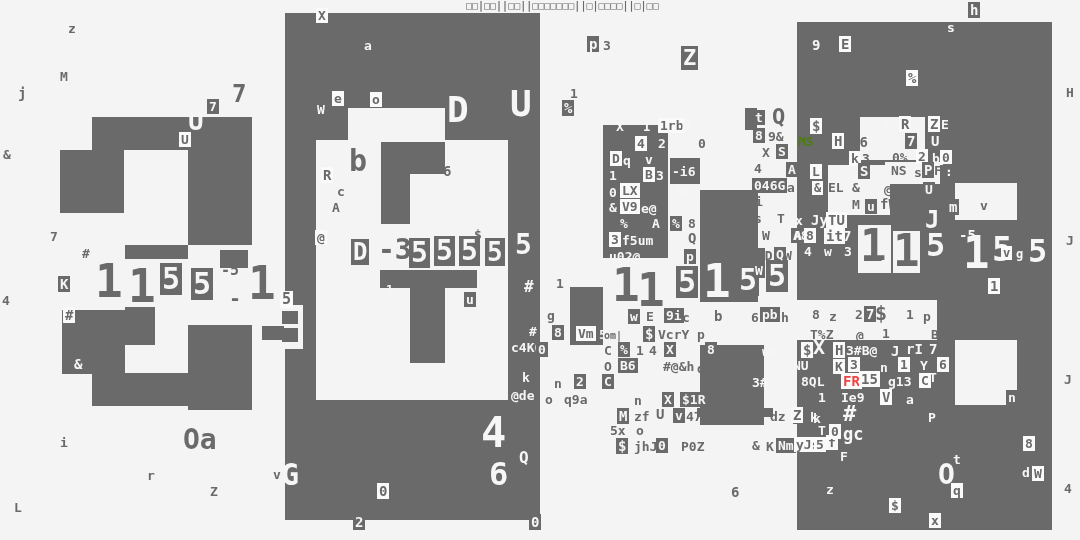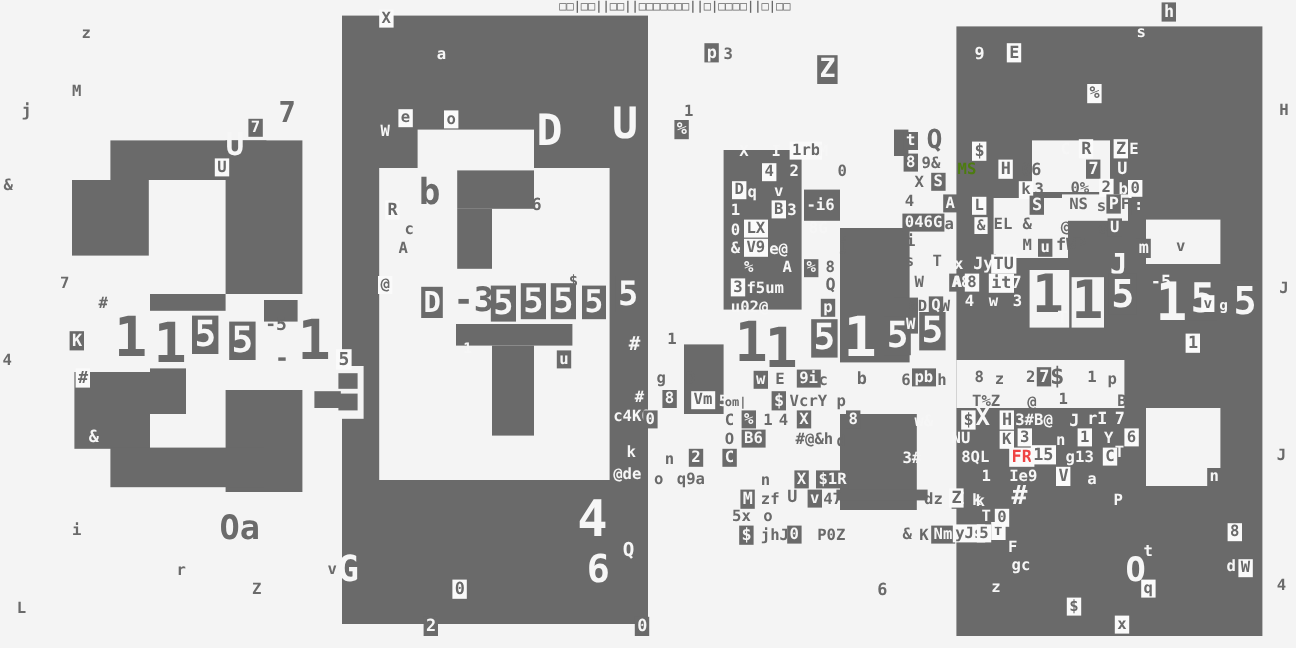--- a/index.html
+++ b/index.html
@@ -334,21 +334,21 @@
     <span class="glyph" style="left: 841px; top: 391px; font-size: 13px; z-index: 4; color: rgb(246, 246, 246);">Ie9</span>
     <span class="glyph" style="left: 880px; top: 389px; font-size: 14px; z-index: 4; color: rgb(106, 106, 106); background: rgb(250, 250, 250); padding: 1px 2px;">V</span>
     <span class="glyph" style="left: 906px; top: 393px; font-size: 13px; z-index: 4; color: rgb(246, 246, 246);">a</span>
     <span class="glyph" style="left: 1006px; top: 390px; font-size: 13px; z-index: 4; color: rgb(246, 246, 246); background: rgb(106, 106, 106); padding: 1px 2px;">n</span>
     <span class="glyph" style="left: 791px; top: 407px; font-size: 14px; z-index: 4; color: rgb(106, 106, 106); background: rgb(250, 250, 250); padding: 1px 2px;">Z</span>
     <span class="glyph" style="left: 810px; top: 411px; font-size: 13px; z-index: 4; color: rgb(246, 246, 246);">k</span>
     <span class="glyph" style="left: 843px; top: 403px; font-size: 22px; z-index: 4; color: rgb(246, 246, 246);">#</span>
     <span class="glyph" style="left: 928px; top: 411px; font-size: 13px; z-index: 4; color: rgb(246, 246, 246);">P</span>
     <span class="glyph" style="left: 818px; top: 424px; font-size: 13px; z-index: 4; color: rgb(246, 246, 246);">T</span>
     <span class="glyph" style="left: 829px; top: 424px; font-size: 13px; z-index: 4; color: rgb(106, 106, 106); background: rgb(250, 250, 250); padding: 1px 2px;">0</span>
-    <span class="glyph" style="left: 843px; top: 426px; font-size: 13px; z-index: 4; color: rgb(246, 246, 246); margin-top: 39px;">gc</span>
+    <span class="glyph" style="left: 843px; top: 426px; font-size: 17px; z-index: 4; color: rgb(246, 246, 246);">gc</span>
     <span class="glyph" style="left: 840px; top: 450px; font-size: 13px; z-index: 4; color: rgb(246, 246, 246);">F</span>
     <span class="glyph" style="left: 1023px; top: 436px; font-size: 13px; z-index: 4; color: rgb(106, 106, 106); background: rgb(250, 250, 250); padding: 1px 2px;">8</span>
     <span class="glyph" style="left: 953px; top: 453px; font-size: 13px; z-index: 4; color: rgb(246, 246, 246);">t</span>
     <span class="glyph" style="left: 938px; top: 461px; font-size: 28px; z-index: 4; color: rgb(246, 246, 246);">O</span>
     <span class="glyph" style="left: 1022px; top: 466px; font-size: 13px; z-index: 4; color: rgb(246, 246, 246);">d</span>
     <span class="glyph" style="left: 1032px; top: 466px; font-size: 13px; z-index: 4; color: rgb(106, 106, 106); background: rgb(250, 250, 250); padding: 1px 2px;">W</span>
     <span class="glyph" style="left: 826px; top: 483px; font-size: 13px; z-index: 4; color: rgb(246, 246, 246);">z</span>
     <span class="glyph" style="left: 951px; top: 483px; font-size: 13px; z-index: 4; color: rgb(106, 106, 106); background: rgb(250, 250, 250); padding: 1px 2px;">q</span>
     <span class="glyph" style="left: 889px; top: 498px; font-size: 13px; z-index: 4; color: rgb(106, 106, 106); background: rgb(250, 250, 250); padding: 1px 2px;">$</span>
     <span class="glyph" style="left: 929px; top: 513px; font-size: 13px; z-index: 4; color: rgb(106, 106, 106); background: rgb(250, 250, 250); padding: 1px 2px;">x</span>

